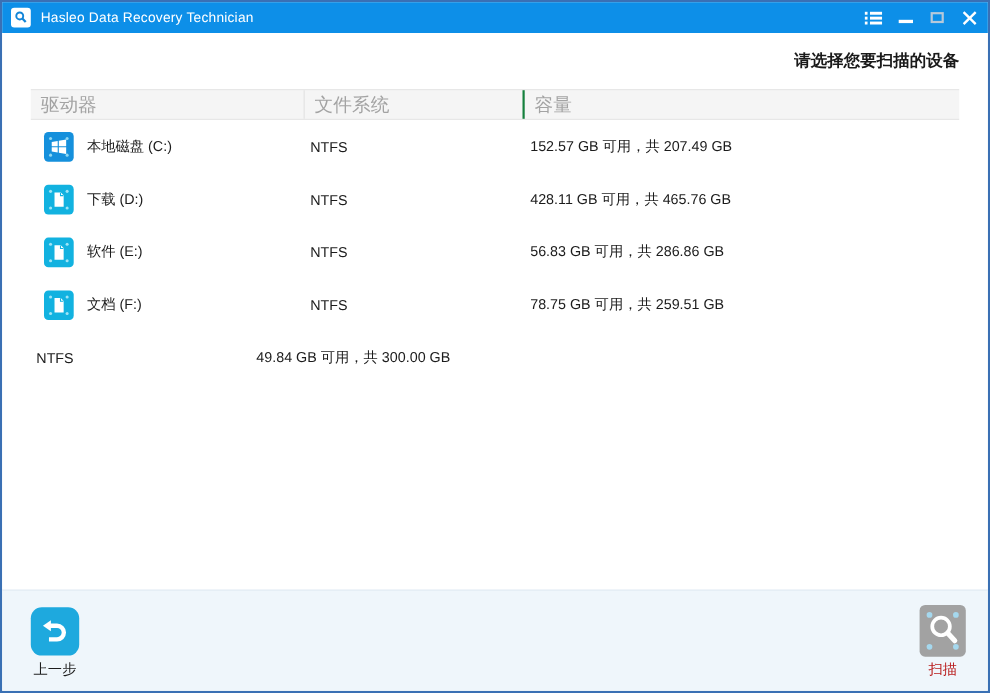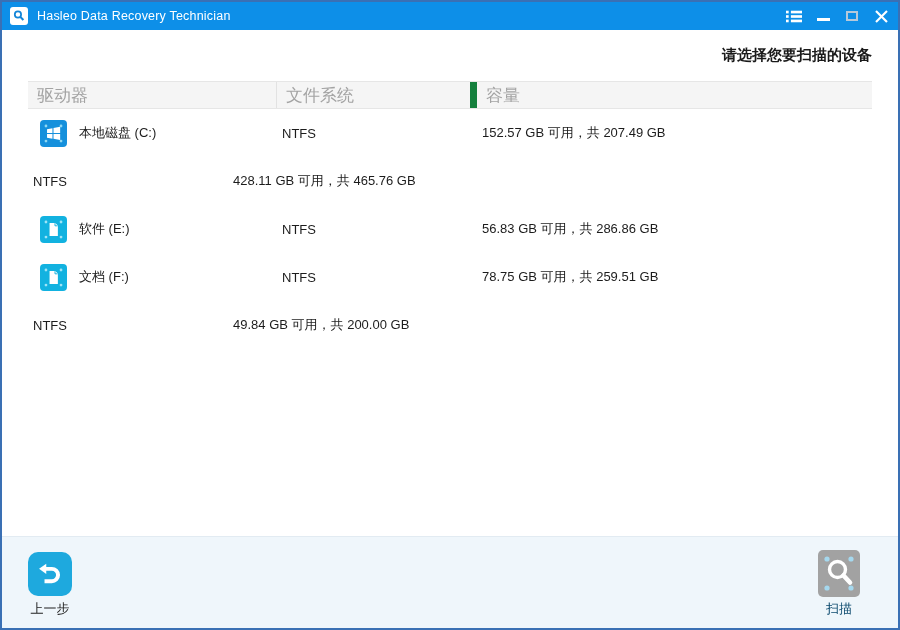--- a/index.html
+++ b/index.html
@@ -32,49 +32,49 @@
   .heading { margin-top:16px; font-size:15px; font-weight:700; color:#1a1a1a;text-align:right; }
   .table { margin-top:16px; }
   .thead {
     display:flex; height:28px; align-items:stretch;
     background:#f5f5f5;
     border-top:1px solid #e6e6e6; border-bottom:1px solid #e6e6e6;
     color:#a3a3a3; font-size:17px;
   }
   .th { display:flex; align-items:center; padding-left:9px; }
   .th1 { width:249px; border-right:1px solid #e2e2e2; }
-  .th2 { width:200px; border-right:7px solid #15803d; }
+  .th2 { width:200px; border-right:2px solid #15803d; }
   .th3 { flex:1; }
   .row { display:flex; align-items:center; height:48px; font-size:13px; color:#1c1c1c; }
   .c1 { width:249px; display:flex; align-items:center; padding-left:12px; }
   .c2 { width:200px; padding-left:5px; }
   .c3 { flex:1; padding-left:5px; }
   .drive-ico { width:27px; height:27px; border-radius:4px; margin-right:12px;
                display:flex; align-items:center; justify-content:center; flex:0 0 27px; }
   .ico-win { background:#1590dc; }
   .ico-doc { background:#12b2e0; }
   
   .footer {
     flex:0 0 92px; background:#eff6fb; border-top:1px solid #e2ebf2;
     display:flex; justify-content:space-between; align-items:flex-start;
-    padding:0 38px 0 26px;
+    padding:0 20px 0 26px;
   }
   .foot-btn { display:flex; flex-direction:column; align-items:center; cursor:default; }
   .back-btn { margin-top:15px; }
   .back-ico {
     width:44px; height:44px; border-radius:10px; background:#1ea9de;
     display:flex; align-items:center; justify-content:center;
   }
   .back-label { margin-top:4px; font-size:13px; color:#1c1c1c; }
   .scan-btn { margin-top:13px; }
   .scan-ico {
     width:42px; height:47px; border-radius:5px; background:#a2a2a2;
     display:flex; align-items:center; justify-content:center;
   }
-  .scan-label { margin-top:3px; font-size:13px; color:#0c4a6e; }
+  .scan-label { margin-top:3px; font-size:13px; color:#b91c1c; }
 </style>
 </head>
 <body>
 
 <div class="window">
 
   <div class="titlebar">
     <span class="app-icon">
       <svg width="14" height="14" viewBox="0 0 16 16">
         <circle cx="6.8" cy="6.3" r="3.6" fill="none" stroke="#1285d8" stroke-width="2"></circle>
@@ -134,63 +134,76 @@
               </g>
             </svg>
           </span>
           <span>本地磁盘 (C:)</span>
         </div>
         <div class="c2">NTFS</div>
         <div class="c3">152.57 GB 可用，共 207.49 GB</div>
       </div>
 
       <div class="row">
-        <div class="c2">NTFS</div>
-        <div class="c3">428.11 GB 可用，共 465.76 GB</div>
-      </div>
-
-      <div class="row">
         <div class="c1">
           <span class="drive-ico ico-doc">
             <svg width="21" height="21" viewBox="0 0 24 24">
               <circle cx="3.4" cy="3.4" r="1.6" fill="#9fe4f6"></circle>
                 <circle cx="20.6" cy="3.4" r="1.6" fill="#9fe4f6"></circle>
               <circle cx="3.4" cy="20.6" r="1.6" fill="#9fe4f6"></circle>
                 <circle cx="20.6" cy="20.6" r="1.6" fill="#9fe4f6"></circle>
               <path d="M7.5 4.5 H14 L17 7.5 V19.5 H7.5 Z" fill="#fff"></path>
               <path d="M13.7 4.8 V7.8 H16.7" fill="none" stroke="#12b2e0" stroke-width="1.1"></path>
             </svg>
           </span>
-          <span>软件 (E:)</span>
-        </div>
-        <div class="c2">NTFS</div>
-        <div class="c3">56.83 GB 可用，共 286.86 GB</div>
+          <span>下载 (D:)</span>
+        </div>
+        <div class="c2">NTFS</div>
+        <div class="c3">428.11 GB 可用，共 465.76 GB</div>
       </div>
 
       <div class="row">
         <div class="c1">
           <span class="drive-ico ico-doc">
             <svg width="21" height="21" viewBox="0 0 24 24">
               <circle cx="3.4" cy="3.4" r="1.6" fill="#9fe4f6"></circle>
                 <circle cx="20.6" cy="3.4" r="1.6" fill="#9fe4f6"></circle>
               <circle cx="3.4" cy="20.6" r="1.6" fill="#9fe4f6"></circle>
                 <circle cx="20.6" cy="20.6" r="1.6" fill="#9fe4f6"></circle>
               <path d="M7.5 4.5 H14 L17 7.5 V19.5 H7.5 Z" fill="#fff"></path>
               <path d="M13.7 4.8 V7.8 H16.7" fill="none" stroke="#12b2e0" stroke-width="1.1"></path>
             </svg>
           </span>
+          <span>软件 (E:)</span>
+        </div>
+        <div class="c2">NTFS</div>
+        <div class="c3">56.83 GB 可用，共 286.86 GB</div>
+      </div>
+
+      <div class="row">
+        <div class="c1">
+          <span class="drive-ico ico-doc">
+            <svg width="21" height="21" viewBox="0 0 24 24">
+              <circle cx="3.4" cy="3.4" r="1.6" fill="#9fe4f6"></circle>
+                <circle cx="20.6" cy="3.4" r="1.6" fill="#9fe4f6"></circle>
+              <circle cx="3.4" cy="20.6" r="1.6" fill="#9fe4f6"></circle>
+                <circle cx="20.6" cy="20.6" r="1.6" fill="#9fe4f6"></circle>
+              <path d="M7.5 4.5 H14 L17 7.5 V19.5 H7.5 Z" fill="#fff"></path>
+              <path d="M13.7 4.8 V7.8 H16.7" fill="none" stroke="#12b2e0" stroke-width="1.1"></path>
+            </svg>
+          </span>
           <span>文档 (F:)</span>
         </div>
         <div class="c2">NTFS</div>
         <div class="c3">78.75 GB 可用，共 259.51 GB</div>
       </div>
 
       <div class="row">
         <div class="c2">NTFS</div>
-        <div class="c3">49.84 GB 可用，共 200.00 GB</div>
+        <div class="c3">49.84 GB 可用，共 300.00 GB</div>
       </div>
 
     </div>
   </div>
 
   <div class="footer">
     <div class="foot-btn back-btn">
       <span class="back-ico">
         <svg width="28" height="28" viewBox="0 0 24 24">
           <path d="M8.2 7.6 H13.6 A5.3 5.3 0 0 1 13.6 18.2 H7.3" fill="none" stroke="#fff" stroke-width="3.4"></path>

